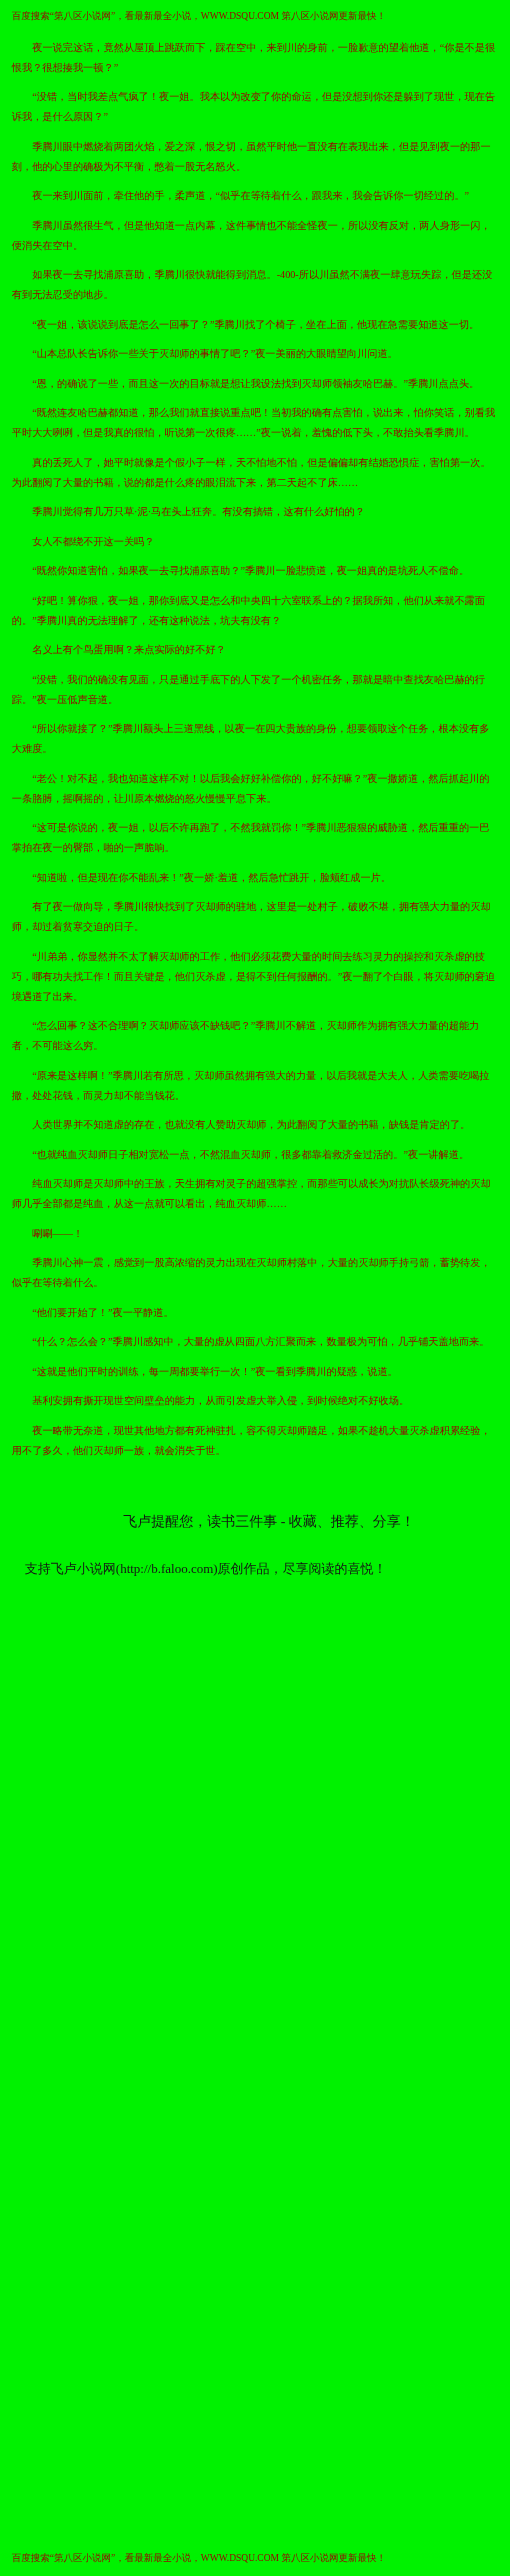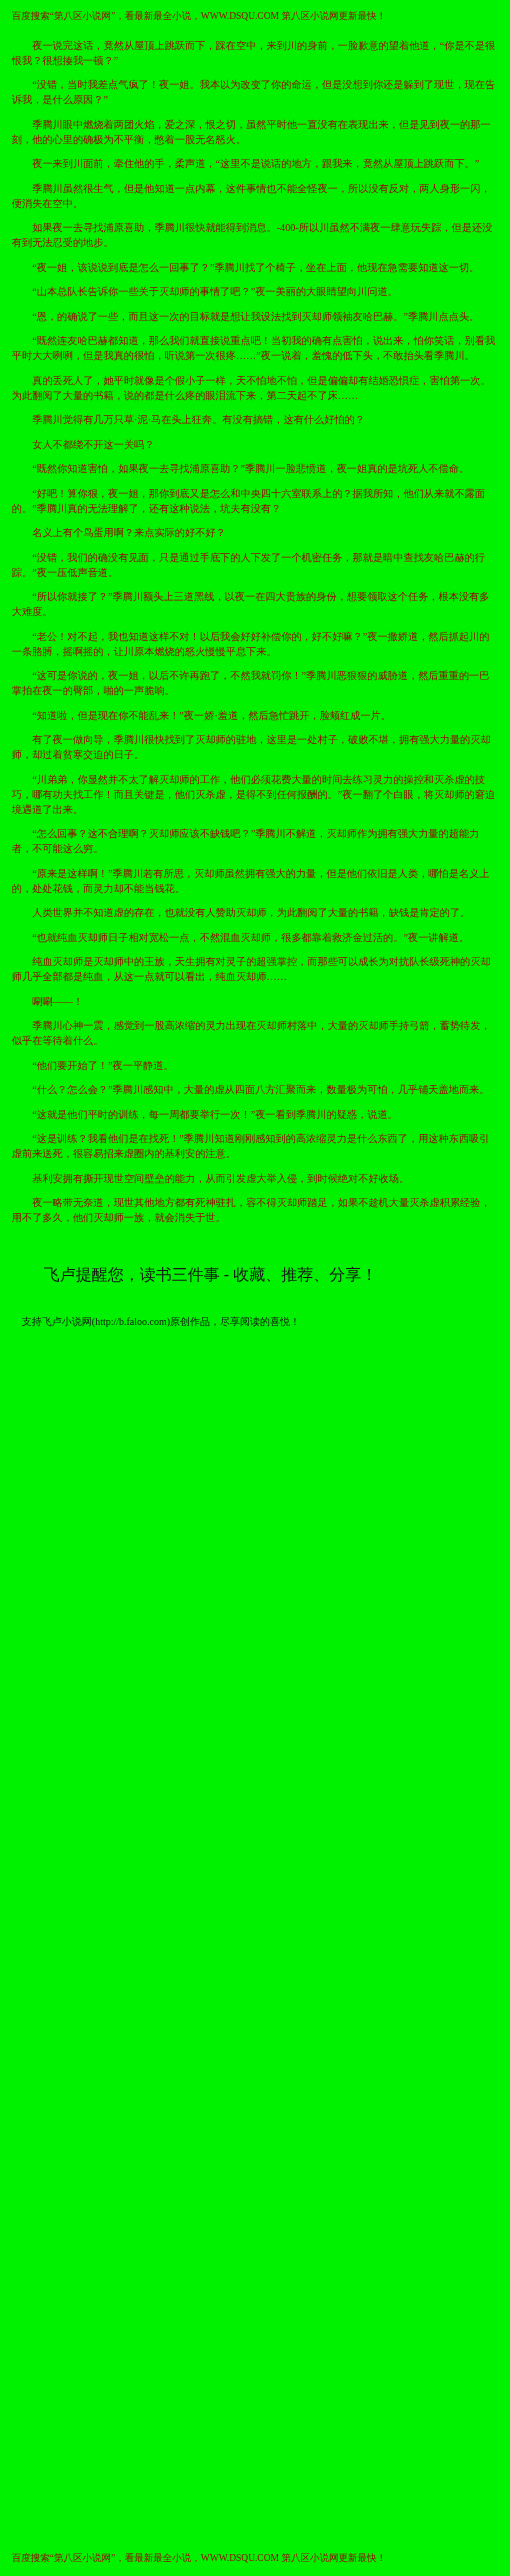--- a/index.html
+++ b/index.html
@@ -24,36 +24,37 @@
     font-size: 9.5px;
     line-height: 14.6px;
     color: #9b0000;
     margin: 2.9px 0 14.6px 0;
   }
   .chapter-body {
     flex: 0 0 auto;
   }
   .chapter-body p.para {
     font-size: 10.2px;
-    line-height: 15px;
+    line-height: 20px;
     margin: 0 0 9.5px 0;
     text-indent: 2em;
     color: #9b0000;
     word-break: break-all;
   }
   .notice-reminder {
-    margin-top: 32px;
-    font-size: 16px;
+    margin-top: 44px;
+    font-size: 14px;
     line-height: 16px;
     color: #151515;
     text-indent: 2em;
+    text-align: center;
   }
   .notice-support {
     margin-top: 32px;
-    font-size: 10px;
+    font-size: 13px;
     line-height: 14.6px;
     color: #151515;
     text-indent: 1em;
   }
   .bottom-banner {
     margin-top: auto;
     padding-top: 29px;
     font-size: 9.5px;
     line-height: 14.6px;
     color: #9b0000;
@@ -63,51 +64,50 @@
 <body>
 
 <div class="page">
 
   <div class="site-banner">百度搜索“第八区小说网”，看最新最全小说，WWW.DSQU.COM  第八区小说网更新最快！</div>
 
   <div class="chapter-body">
       <p class="para">夜一说完这话，竟然从屋顶上跳跃而下，踩在空中，来到川的身前，一脸歉意的望着他道，“你是不是很恨我？很想揍我一顿？”</p>
       <p class="para">“没错，当时我差点气疯了！夜一姐。我本以为改变了你的命运，但是没想到你还是躲到了现世，现在告诉我，是什么原因？”</p>
       <p class="para">季腾川眼中燃烧着两团火焰，爱之深，恨之切，虽然平时他一直没有在表现出来，但是见到夜一的那一刻，他的心里的确极为不平衡，憋着一股无名怒火。</p>
-      <p class="para">夜一来到川面前，牵住他的手，柔声道，“这里不是说话的地方，跟我来，竟然从屋顶上跳跃而下。”</p>
+      <p class="para">夜一来到川面前，牵住他的手，柔声道，“似乎在等待着什么，跟我来，我会告诉你一切经过的。”</p>
       <p class="para">季腾川虽然很生气，但是他知道一点内幕，这件事情也不能全怪夜一，所以没有反对，两人身形一闪，便消失在空中。</p>
       <p class="para">如果夜一去寻找浦原喜助，季腾川很快就能得到消息。-400-所以川虽然不满夜一肆意玩失踪，但是还没有到无法忍受的地步。</p>
       <p class="para">“夜一姐，该说说到底是怎么一回事了？”季腾川找了个椅子，坐在上面，他现在急需要知道这一切。</p>
       <p class="para">“山本总队长告诉你一些关于灭却师的事情了吧？”夜一美丽的大眼睛望向川问道。</p>
       <p class="para">“恩，的确说了一些，而且这一次的目标就是想让我设法找到灭却师领袖友哈巴赫。”季腾川点点头。</p>
       <p class="para">“既然连友哈巴赫都知道，那么我们就直接说重点吧！当初我的确有点害怕，说出来，怕你笑话，别看我平时大大咧咧，但是我真的很怕，听说第一次很疼……”夜一说着，羞愧的低下头，不敢抬头看季腾川。</p>
       <p class="para">真的丢死人了，她平时就像是个假小子一样，天不怕地不怕，但是偏偏却有结婚恐惧症，害怕第一次。为此翻阅了大量的书籍，说的都是什么疼的眼泪流下来，第二天起不了床……</p>
       <p class="para">季腾川觉得有几万只草·泥·马在头上狂奔。有没有搞错，这有什么好怕的？</p>
       <p class="para">女人不都绕不开这一关吗？</p>
       <p class="para">“既然你知道害怕，如果夜一去寻找浦原喜助？”季腾川一脸悲愤道，夜一姐真的是坑死人不偿命。</p>
       <p class="para">“好吧！算你狠，夜一姐，那你到底又是怎么和中央四十六室联系上的？据我所知，他们从来就不露面的。”季腾川真的无法理解了，还有这种说法，坑夫有没有？</p>
       <p class="para">名义上有个鸟蛋用啊？来点实际的好不好？</p>
       <p class="para">“没错，我们的确没有见面，只是通过手底下的人下发了一个机密任务，那就是暗中查找友哈巴赫的行踪。”夜一压低声音道。</p>
       <p class="para">“所以你就接了？”季腾川额头上三道黑线，以夜一在四大贵族的身份，想要领取这个任务，根本没有多大难度。</p>
       <p class="para">“老公！对不起，我也知道这样不对！以后我会好好补偿你的，好不好嘛？”夜一撒娇道，然后抓起川的一条胳膊，摇啊摇的，让川原本燃烧的怒火慢慢平息下来。</p>
       <p class="para">“这可是你说的，夜一姐，以后不许再跑了，不然我就罚你！”季腾川恶狠狠的威胁道，然后重重的一巴掌拍在夜一的臀部，啪的一声脆响。</p>
       <p class="para">“知道啦，但是现在你不能乱来！”夜一娇·羞道，然后急忙跳开，脸颊红成一片。</p>
       <p class="para">有了夜一做向导，季腾川很快找到了灭却师的驻地，这里是一处村子，破败不堪，拥有强大力量的灭却师，却过着贫寒交迫的日子。</p>
       <p class="para">“川弟弟，你显然并不太了解灭却师的工作，他们必须花费大量的时间去练习灵力的操控和灭杀虚的技巧，哪有功夫找工作！而且关键是，他们灭杀虚，是得不到任何报酬的。”夜一翻了个白眼，将灭却师的窘迫境遇道了出来。</p>
       <p class="para">“怎么回事？这不合理啊？灭却师应该不缺钱吧？”季腾川不解道，灭却师作为拥有强大力量的超能力者，不可能这么穷。</p>
-      <p class="para">“原来是这样啊！”季腾川若有所思，灭却师虽然拥有强大的力量，但是他们依旧是人类，哪怕是名义上的，处处花钱，而灵力却不能当钱花。</p>
+      <p class="para">“原来是这样啊！”季腾川若有所思，灭却师虽然拥有强大的力量，以后我就是大夫人，人类需要吃喝拉撒，处处花钱，而灵力却不能当钱花。</p>
       <p class="para">人类世界并不知道虚的存在，也就没有人赞助灭却师，为此翻阅了大量的书籍，缺钱是肯定的了。</p>
       <p class="para">“也就纯血灭却师日子相对宽松一点，不然混血灭却师，很多都靠着救济金过活的。”夜一讲解道。</p>
       <p class="para">纯血灭却师是灭却师中的王族，天生拥有对灵子的超强掌控，而那些可以成长为对抗队长级死神的灭却师几乎全部都是纯血，从这一点就可以看出，纯血灭却师……</p>
       <p class="para">唰唰——！</p>
       <p class="para">季腾川心神一震，感觉到一股高浓缩的灵力出现在灭却师村落中，大量的灭却师手持弓箭，蓄势待发，似乎在等待着什么。</p>
       <p class="para">“他们要开始了！”夜一平静道。</p>
       <p class="para">“什么？怎么会？”季腾川感知中，大量的虚从四面八方汇聚而来，数量极为可怕，几乎铺天盖地而来。</p>
       <p class="para">“这就是他们平时的训练，每一周都要举行一次！”夜一看到季腾川的疑惑，说道。</p>
-      <p class="para">“这是训练？我看他们是在找死！”季腾川知道刚刚感知到的高浓缩灵力是什么东西了，用这种东西吸引虚前来送死，很容易招来虚圈内的基利安的注意。</p>
       <p class="para">基利安拥有撕开现世空间壁垒的能力，从而引发虚大举入侵，到时候绝对不好收场。</p>
       <p class="para">夜一略带无奈道，现世其他地方都有死神驻扎，容不得灭却师踏足，如果不趁机大量灭杀虚积累经验，用不了多久，他们灭却师一族，就会消失于世。</p>
     </div>
 
   <div class="notice-reminder">飞卢提醒您，读书三件事 - 收藏、推荐、分享！</div>
 
   <div class="notice-support">支持飞卢小说网(http://b.faloo.com)原创作品，尽享阅读的喜悦！</div>
 
   <div class="bottom-banner">百度搜索“第八区小说网”，看最新最全小说，WWW.DSQU.COM  第八区小说网更新最快！</div>
 

